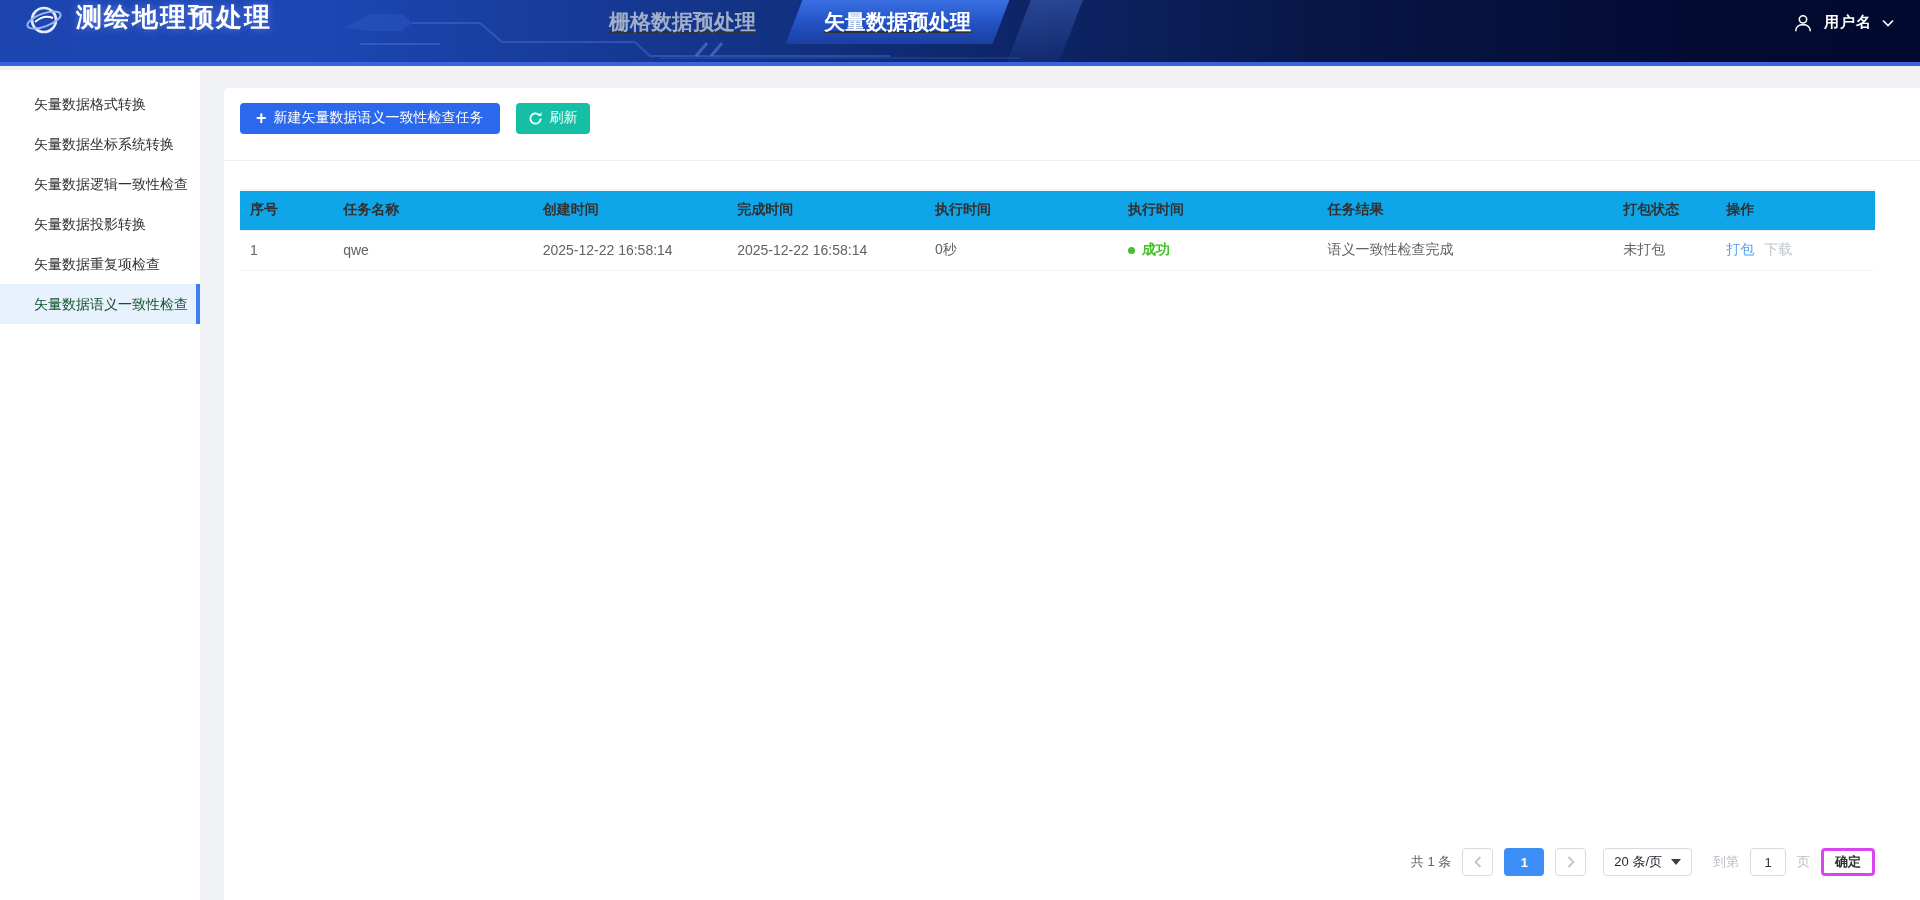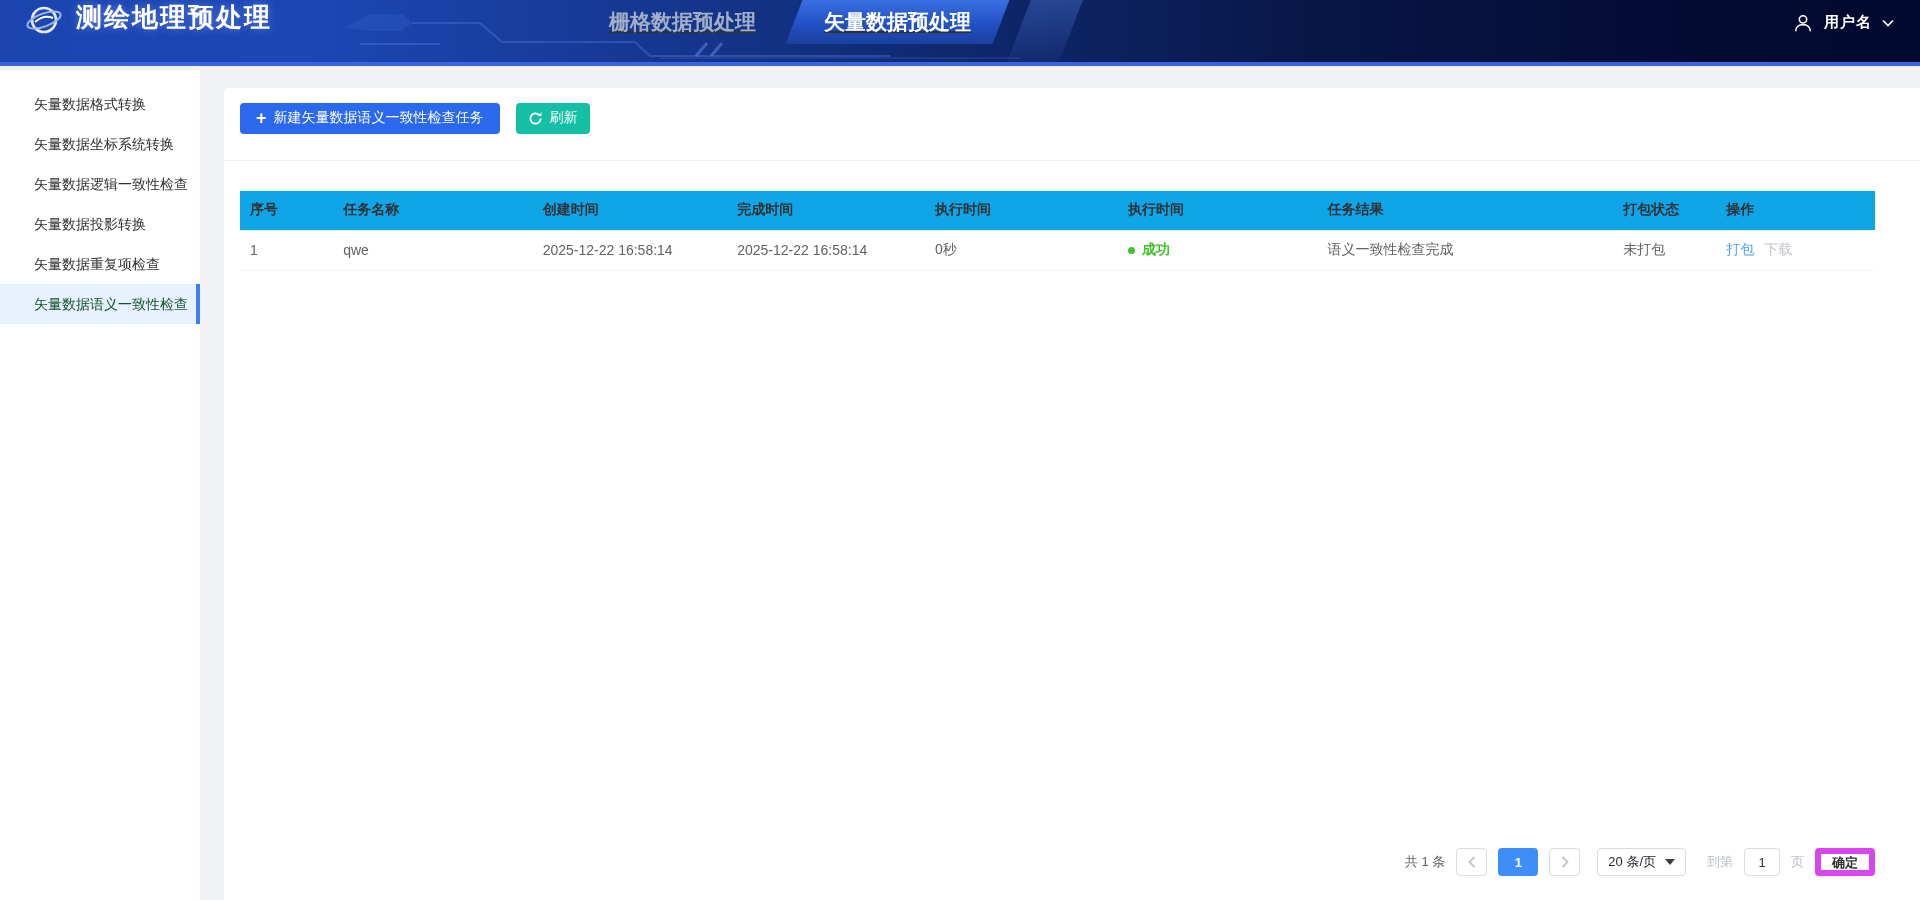--- a/index.html
+++ b/index.html
@@ -87,21 +87,21 @@
 
   
   .pagination { position:absolute; right:45px; bottom:24px; display:flex; align-items:center; gap:11px; font-size:13px; color:#606266; }
   .pg-btn { width:31px; height:28px; border:1px solid #d8dbe2; border-radius:4px; background:#fff; display:flex; align-items:center; justify-content:center; cursor:default; }
   .pg-page { width:40px; height:28px; border-radius:4px; background:#3e8ef7; color:#fff; font-weight:bold; display:flex; align-items:center; justify-content:center; cursor:pointer; }
   .pg-select { height:28px; border:1px solid #d8dbe2; border-radius:4px; background:#fff; display:flex; align-items:center; gap:9px; padding:0 10px; color:#1f2329; cursor:pointer; margin-left:6px; }
   .caret-down { width:0; height:0; border-left:5px solid transparent; border-right:5px solid transparent; border-top:6px solid #3a3d42; }
   .pg-muted { color:#b9bec7; }
   .goto-prefix { margin-left:10px; }
   .pg-input { width:36px; height:28px; border:1px solid #d8dbe2; border-radius:4px; text-align:center; font-size:13px; color:#303133; outline:none; font-family:inherit; }
-  .pg-confirm { height:28px; padding:0 11px; border:6px solid #d946ef; border-radius:4px; background:#fff; color:#303133; font-weight:bold; font-size:13px; cursor:pointer; font-family:inherit; }
+  .pg-confirm { height:28px; padding:0 11px; border:3px solid #d946ef; border-radius:4px; background:#fff; color:#303133; font-weight:bold; font-size:13px; cursor:pointer; font-family:inherit; }
 </style>
 </head>
 <body>
 
 <div class="header">
   <svg class="header-deco" width="700" height="62" viewBox="0 0 700 62">
     <path d="M14 28 L40 14 L72 14 L82 23 L72 31 L40 31 Z" fill="#2b55c0" opacity="0.55"></path>
     <g fill="none" stroke="#4a74d8" stroke-width="2" opacity="0.45">
       <path d="M82 23 L150 23 L172 42 L305 42 L320 56 L560 56"></path>
       <path d="M30 44 L110 44"></path>

